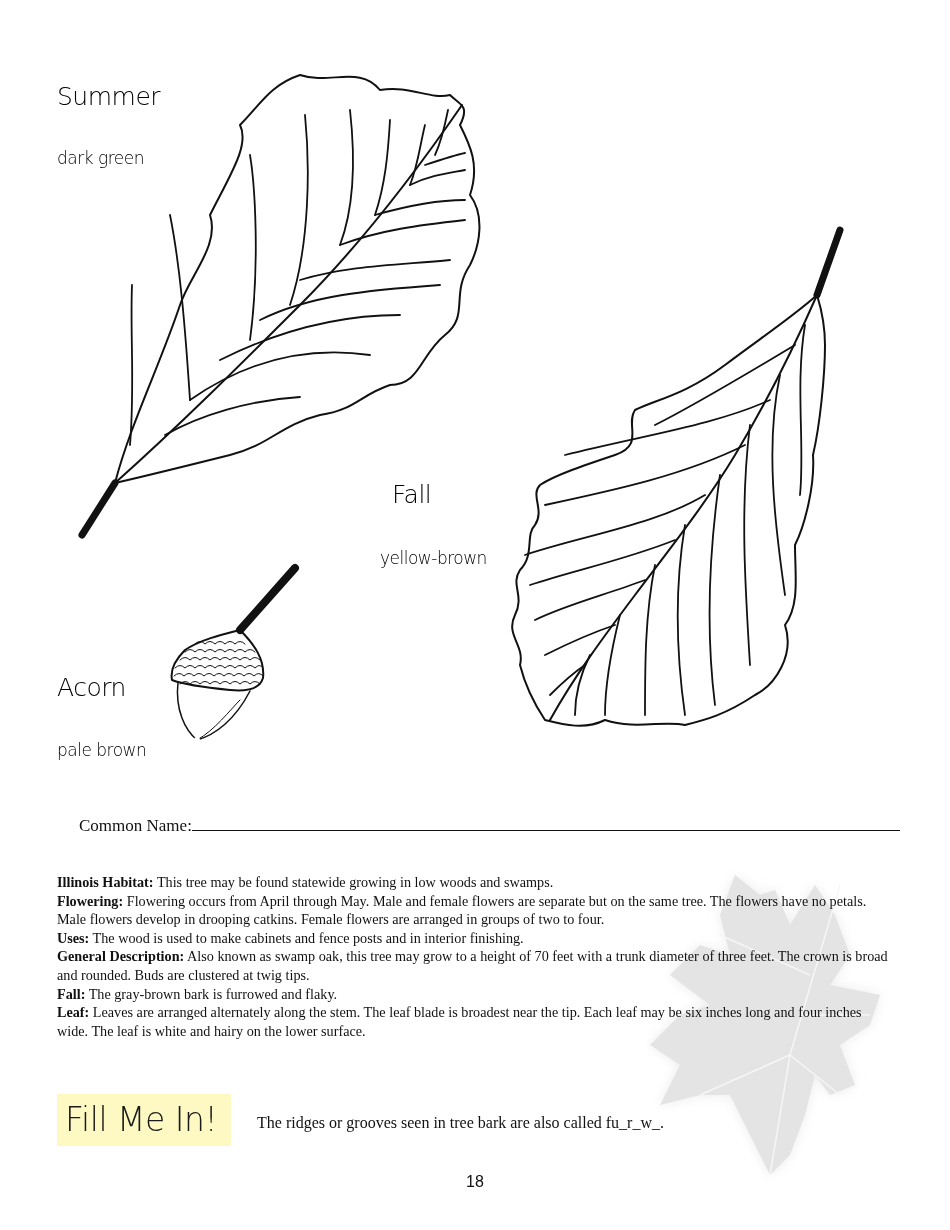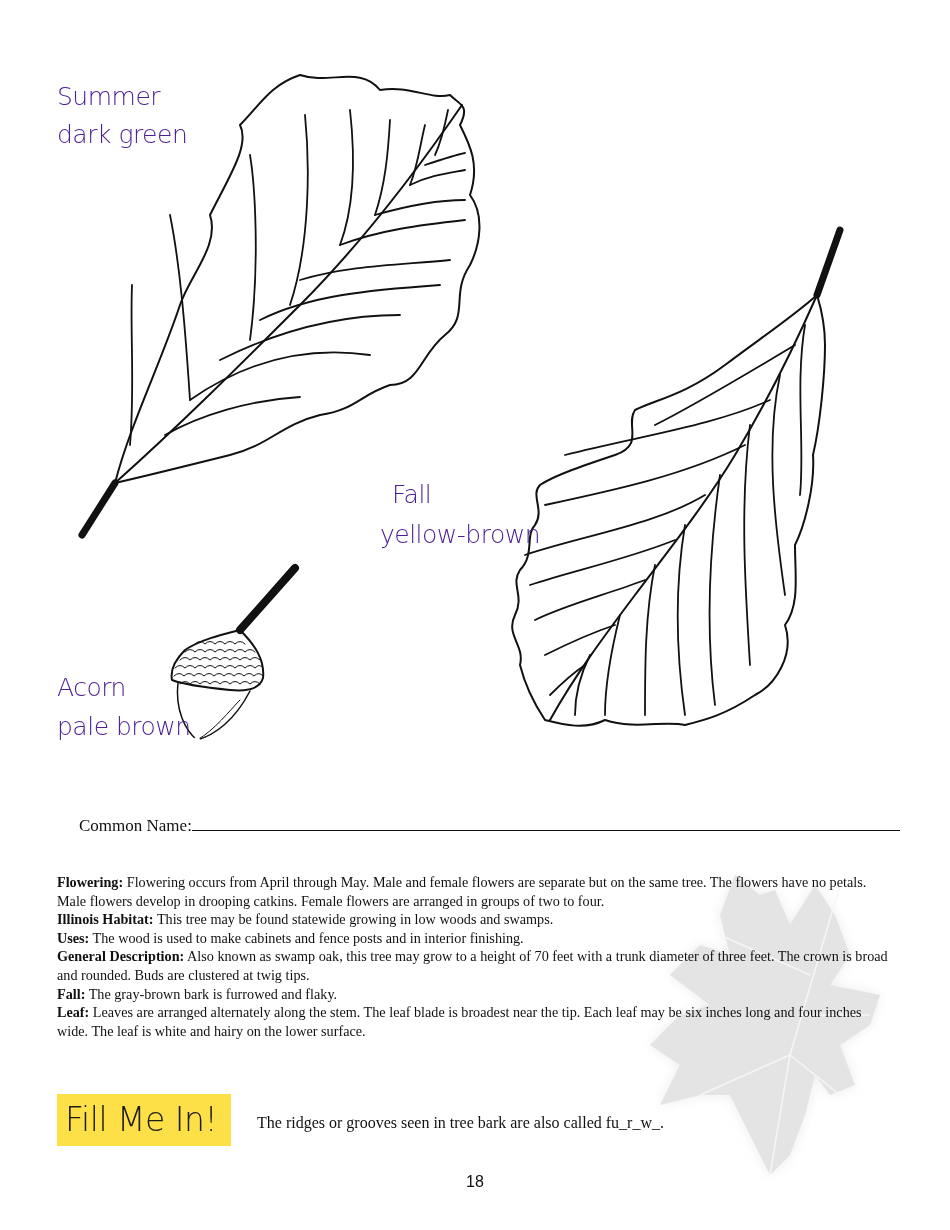--- a/index.html
+++ b/index.html
@@ -1,27 +1,27 @@
 <!DOCTYPE html>
 <html><head>
 <meta charset="utf-8">
 <style>
   html, body { margin: 0; padding: 0; background: #ffffff; }
   body { width: 950px; height: 1230px; position: relative; overflow: hidden; font-family: "Liberation Serif", serif; color: #111; }
   .abs { position: absolute; }
-  .hand { font-family: "DejaVu Sans", sans-serif; font-weight: 300; color: #4c1d95; letter-spacing: -0.5px; }
+  .hand { font-family: "DejaVu Sans", sans-serif; font-weight: 300; color: #000000; letter-spacing: -0.5px; }
   .season-title { font-size: 25px; }
-  .season-color { font-size: 25px; }
+  .season-color { font-size: 17px; margin-top: 28px; }
   .bg-leaf { position: absolute; left: 640px; top: 855px; width: 300px; height: 330px; opacity: 1; }
   .names { left: 57px; top: 816px; font-size: 17px; line-height: 18px; margin-left: 22px; }
   .names .blank { display: inline-block; width: 708px; border-bottom: 1px solid #111; height: 14px; vertical-align: baseline; }
   .info { left: 57px; top: 873px; width: 835px; font-size: 14.2px; line-height: 18.6px; }
   .info p { margin: 0; }
   .info b { font-weight: bold; }
-  .fill-box { left: 57px; top: 1094px; width: 174px; height: 52px; background: #fde047; }
+  .fill-box { left: 57px; top: 1094px; width: 174px; height: 52px; background: #fef9c3; }
   .fill-box span { position: absolute; left: 8px; top: 6px; font-size: 33px; font-family: "DejaVu Sans", sans-serif; font-weight: 300; color: #1a1a1a; letter-spacing: -0.5px; }
   .fill-q { left: 257px; top: 1114px; font-size: 16px; }
   .page-num { left: 0; width: 950px; top: 1173px; text-align: center; font-family: "Liberation Sans", sans-serif; font-size: 16px; }
   svg.draw path, svg.draw polyline { fill: none; stroke: #111; stroke-linecap: round; stroke-linejoin: round; }
 </style>
 </head>
 <body>
 
 <svg class="bg-leaf" viewBox="0 0 300 330">
   <defs>
@@ -102,22 +102,22 @@
 <div class="abs hand season-title" style="left:57px;top:673px;">Acorn</div>
 <div class="abs hand season-color" style="left:57px;top:712px;">pale brown</div>
 
 <div class="abs names">
   <div>
     <span>Common Name:</span><span class="blank"></span>
   </div>
 </div>
 
 <div class="abs info">
+  <p><b>Illinois Habitat:</b> <span>This tree may be found statewide growing in low woods and swamps.</span></p>
   <p><b>Flowering:</b> <span>Flowering occurs from April through May. Male and female flowers are separate but on the same tree. The flowers have no petals. Male flowers develop in drooping catkins. Female flowers are arranged in groups of two to four.</span></p>
-  <p><b>Illinois Habitat:</b> <span>This tree may be found statewide growing in low woods and swamps.</span></p>
   <p><b>Uses:</b> <span>The wood is used to make cabinets and fence posts and in interior finishing.</span></p>
   <p><b>General Description:</b> <span>Also known as swamp oak, this tree may grow to a height of 70 feet with a trunk diameter of three feet. The crown is broad and rounded. Buds are clustered at twig tips.</span></p>
   <p><b>Fall:</b> <span>The gray-brown bark is furrowed and flaky.</span></p>
   <p><b>Leaf:</b> <span>Leaves are arranged alternately along the stem. The leaf blade is broadest near the tip. Each leaf may be six inches long and four inches wide. The leaf is white and hairy on the lower surface.</span></p>
 </div>
 
 <div class="abs fill-box">
   <span>Fill Me In!</span>
 </div>
 <div class="abs fill-q">The ridges or grooves seen in tree bark are also called fu_r_w_.</div>

